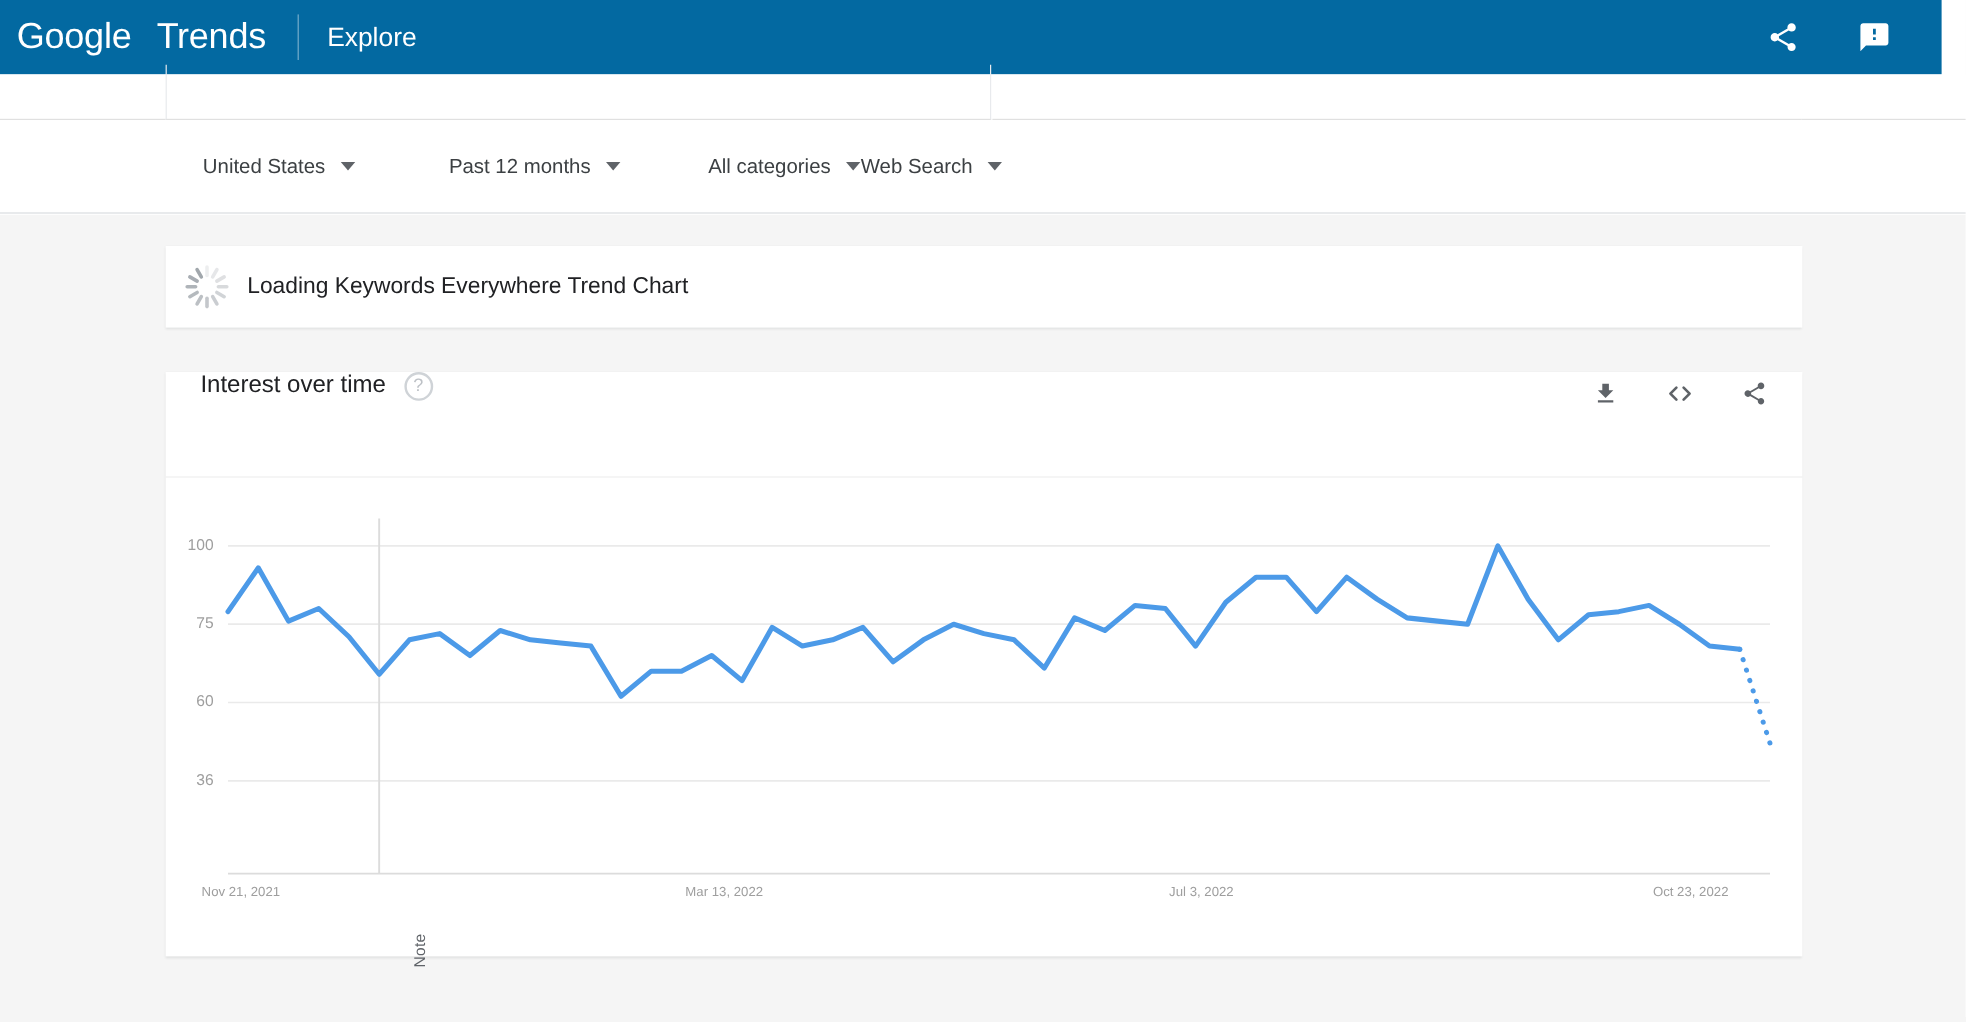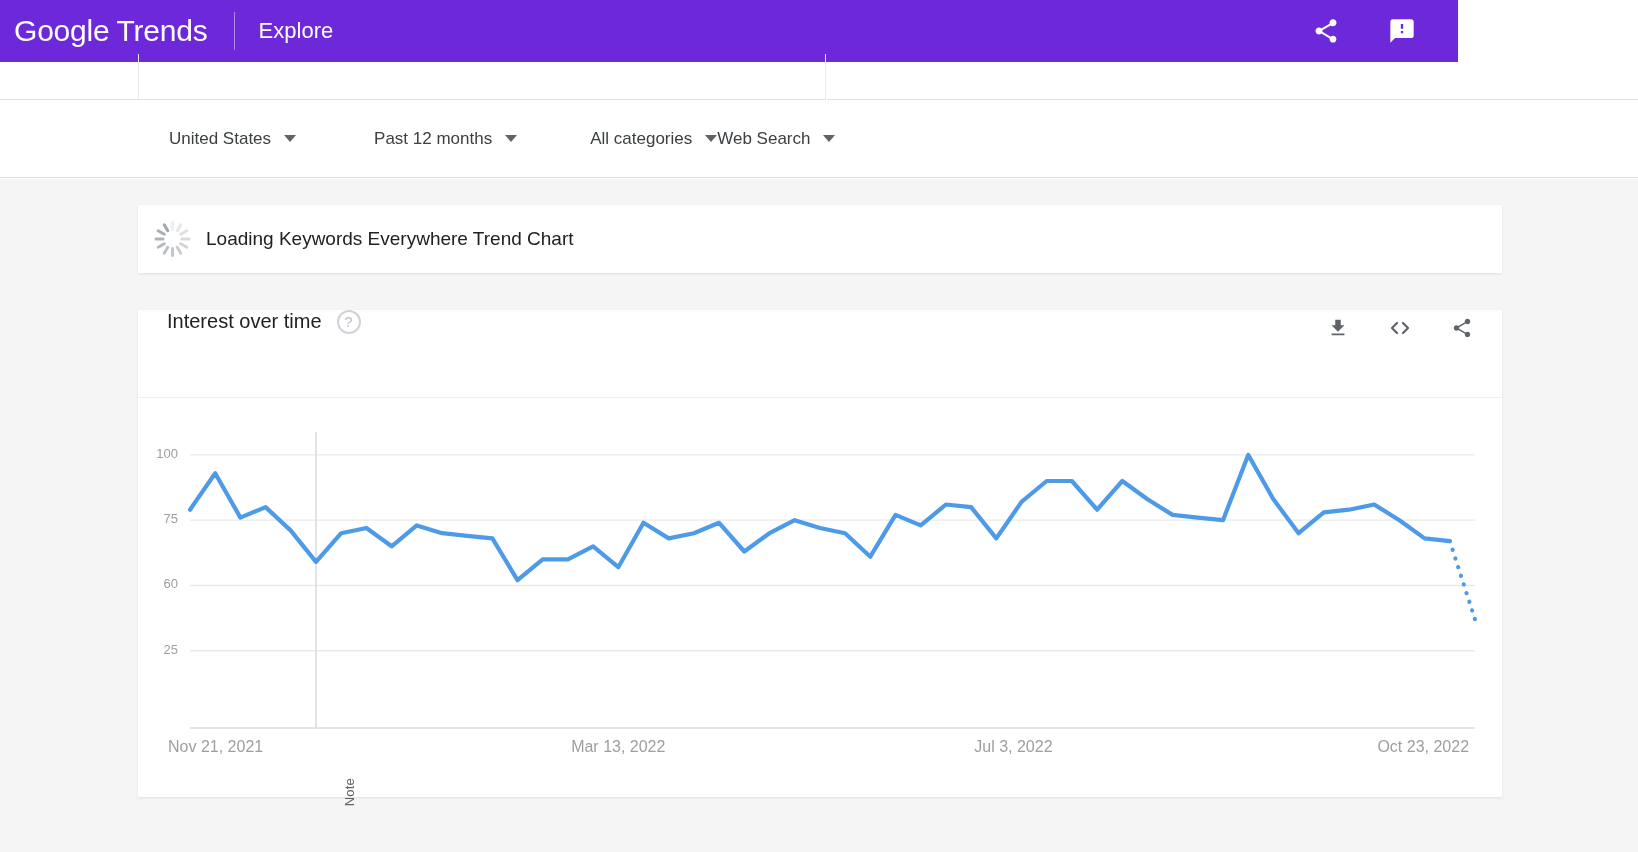--- a/index.html
+++ b/index.html
@@ -9,36 +9,36 @@
     overflow: hidden;
     background: #ffffff;
     font-family: "Liberation Sans", sans-serif;
     -webkit-font-smoothing: antialiased;
   }
 
   
   .header {
     position: absolute;
     top: 0; left: 0;
-    width: 1458px;
+    width: 1618px;
     height: 62px;
-    background: #6d28d9;
+    background: #0369a1;
     display: flex;
     align-items: center;
   }
   .brand {
     display: flex;
     align-items: baseline;
     margin-left: 14px;
     font-size: 30px;
     letter-spacing: -0.2px;
     color: #ffffff;
   }
   .brand-google { font-weight: 500; }
-  .brand-trends { font-weight: 400; margin-left: 7px; }
+  .brand-trends { font-weight: 400; margin-left: 21px; }
   .header-divider {
     width: 1px;
     height: 38px;
     background: rgba(255,255,255,0.45);
     margin: 0 24px 0 26px;
   }
   .explore {
     font-size: 22px;
     color: #ffffff;
     font-weight: 400;
@@ -224,21 +224,21 @@
   }
   .ylab {
     position: absolute;
     font-size: 13px;
     color: #9e9e9e;
     text-align: right;
     width: 40px;
   }
   .xlab {
     position: absolute;
-    font-size: 16px;
+    font-size: 11px;
     color: #9e9e9e;
     white-space: nowrap;
   }
 </style>
 </head>
 <body>
 
 <div class="header">
   <div class="brand">
     <span class="brand-google">Google</span>
@@ -337,21 +337,21 @@
           <line x1="52" x2="1337" y1="187.44444444444446" y2="187.44444444444446" stroke="#eaeaea" stroke-width="1.4"></line>
           <line x1="52" x2="1337" y1="122.16666666666669" y2="122.16666666666669" stroke="#eaeaea" stroke-width="1.4"></line>
           <line x1="52" x2="1337" y1="56.888888888888914" y2="56.888888888888914" stroke="#eaeaea" stroke-width="1.4"></line>
           <line x1="52" x2="1337" y1="330" y2="330" stroke="#dcdcdc" stroke-width="1.4"></line>
           <line x1="177.98039215686276" x2="177.98039215686276" y1="34" y2="330" stroke="#dcdcdc" stroke-width="1.6"></line>
           <polyline points="52.0,111.7 77.2,75.2 102.4,119.6 127.6,109.1 152.8,132.6 178.0,163.9 203.2,135.2 228.4,130.0 253.6,148.3 278.8,127.4 304.0,135.2 329.2,137.8 354.4,140.4 379.5,182.2 404.7,161.3 429.9,161.3 455.1,148.3 480.3,169.2 505.5,124.8 530.7,140.4 555.9,135.2 581.1,124.8 606.3,153.5 631.5,135.2 656.7,122.2 681.9,130.0 707.1,135.2 732.3,158.7 757.5,116.9 782.7,127.4 807.9,106.5 833.1,109.1 858.3,140.4 883.5,103.9 908.7,83.0 933.9,83.0 959.1,111.7 984.3,83.0 1009.5,101.3 1034.6,116.9 1059.8,119.6 1085.0,122.2 1110.2,56.9 1135.4,101.3 1160.6,135.2 1185.8,114.3 1211.0,111.7 1236.2,106.5 1261.4,122.2 1286.6,140.4 1311.8,143.1" fill="none" stroke="#4c9ae8" stroke-width="4.2" stroke-linejoin="round" stroke-linecap="round"></polyline>
           <line x1="1311.8039215686274" y1="143.05555555555557" x2="1337" y2="221.38888888888889" stroke="#4c9ae8" stroke-width="4.2" stroke-linecap="round" stroke-dasharray="0.1 9"></line>
         </svg>
       <div class="note-label">Note</div>
       <div id="y-labels">
-          <div class="ylab" style="left: 0px; top: 243.722px;">25</div>
+          <div class="ylab" style="left: 0px; top: 243.722px;">36</div>
           <div class="ylab" style="left: 0px; top: 178.444px;">60</div>
           <div class="ylab" style="left: 0px; top: 113.167px;">75</div>
           <div class="ylab" style="left: 0px; top: 47.8889px;">100</div>
         </div>
       <div id="x-labels">
           <div class="xlab" style="left: 30px; top: 340px;">Nov 21, 2021</div>
           <div class="xlab" style="left: 433.137px; top: 340px;">Mar 13, 2022</div>
           <div class="xlab" style="left: 836.275px; top: 340px;">Jul 3, 2022</div>
           <div class="xlab" style="left: 1239.41px; top: 340px;">Oct 23, 2022</div>
         </div>

